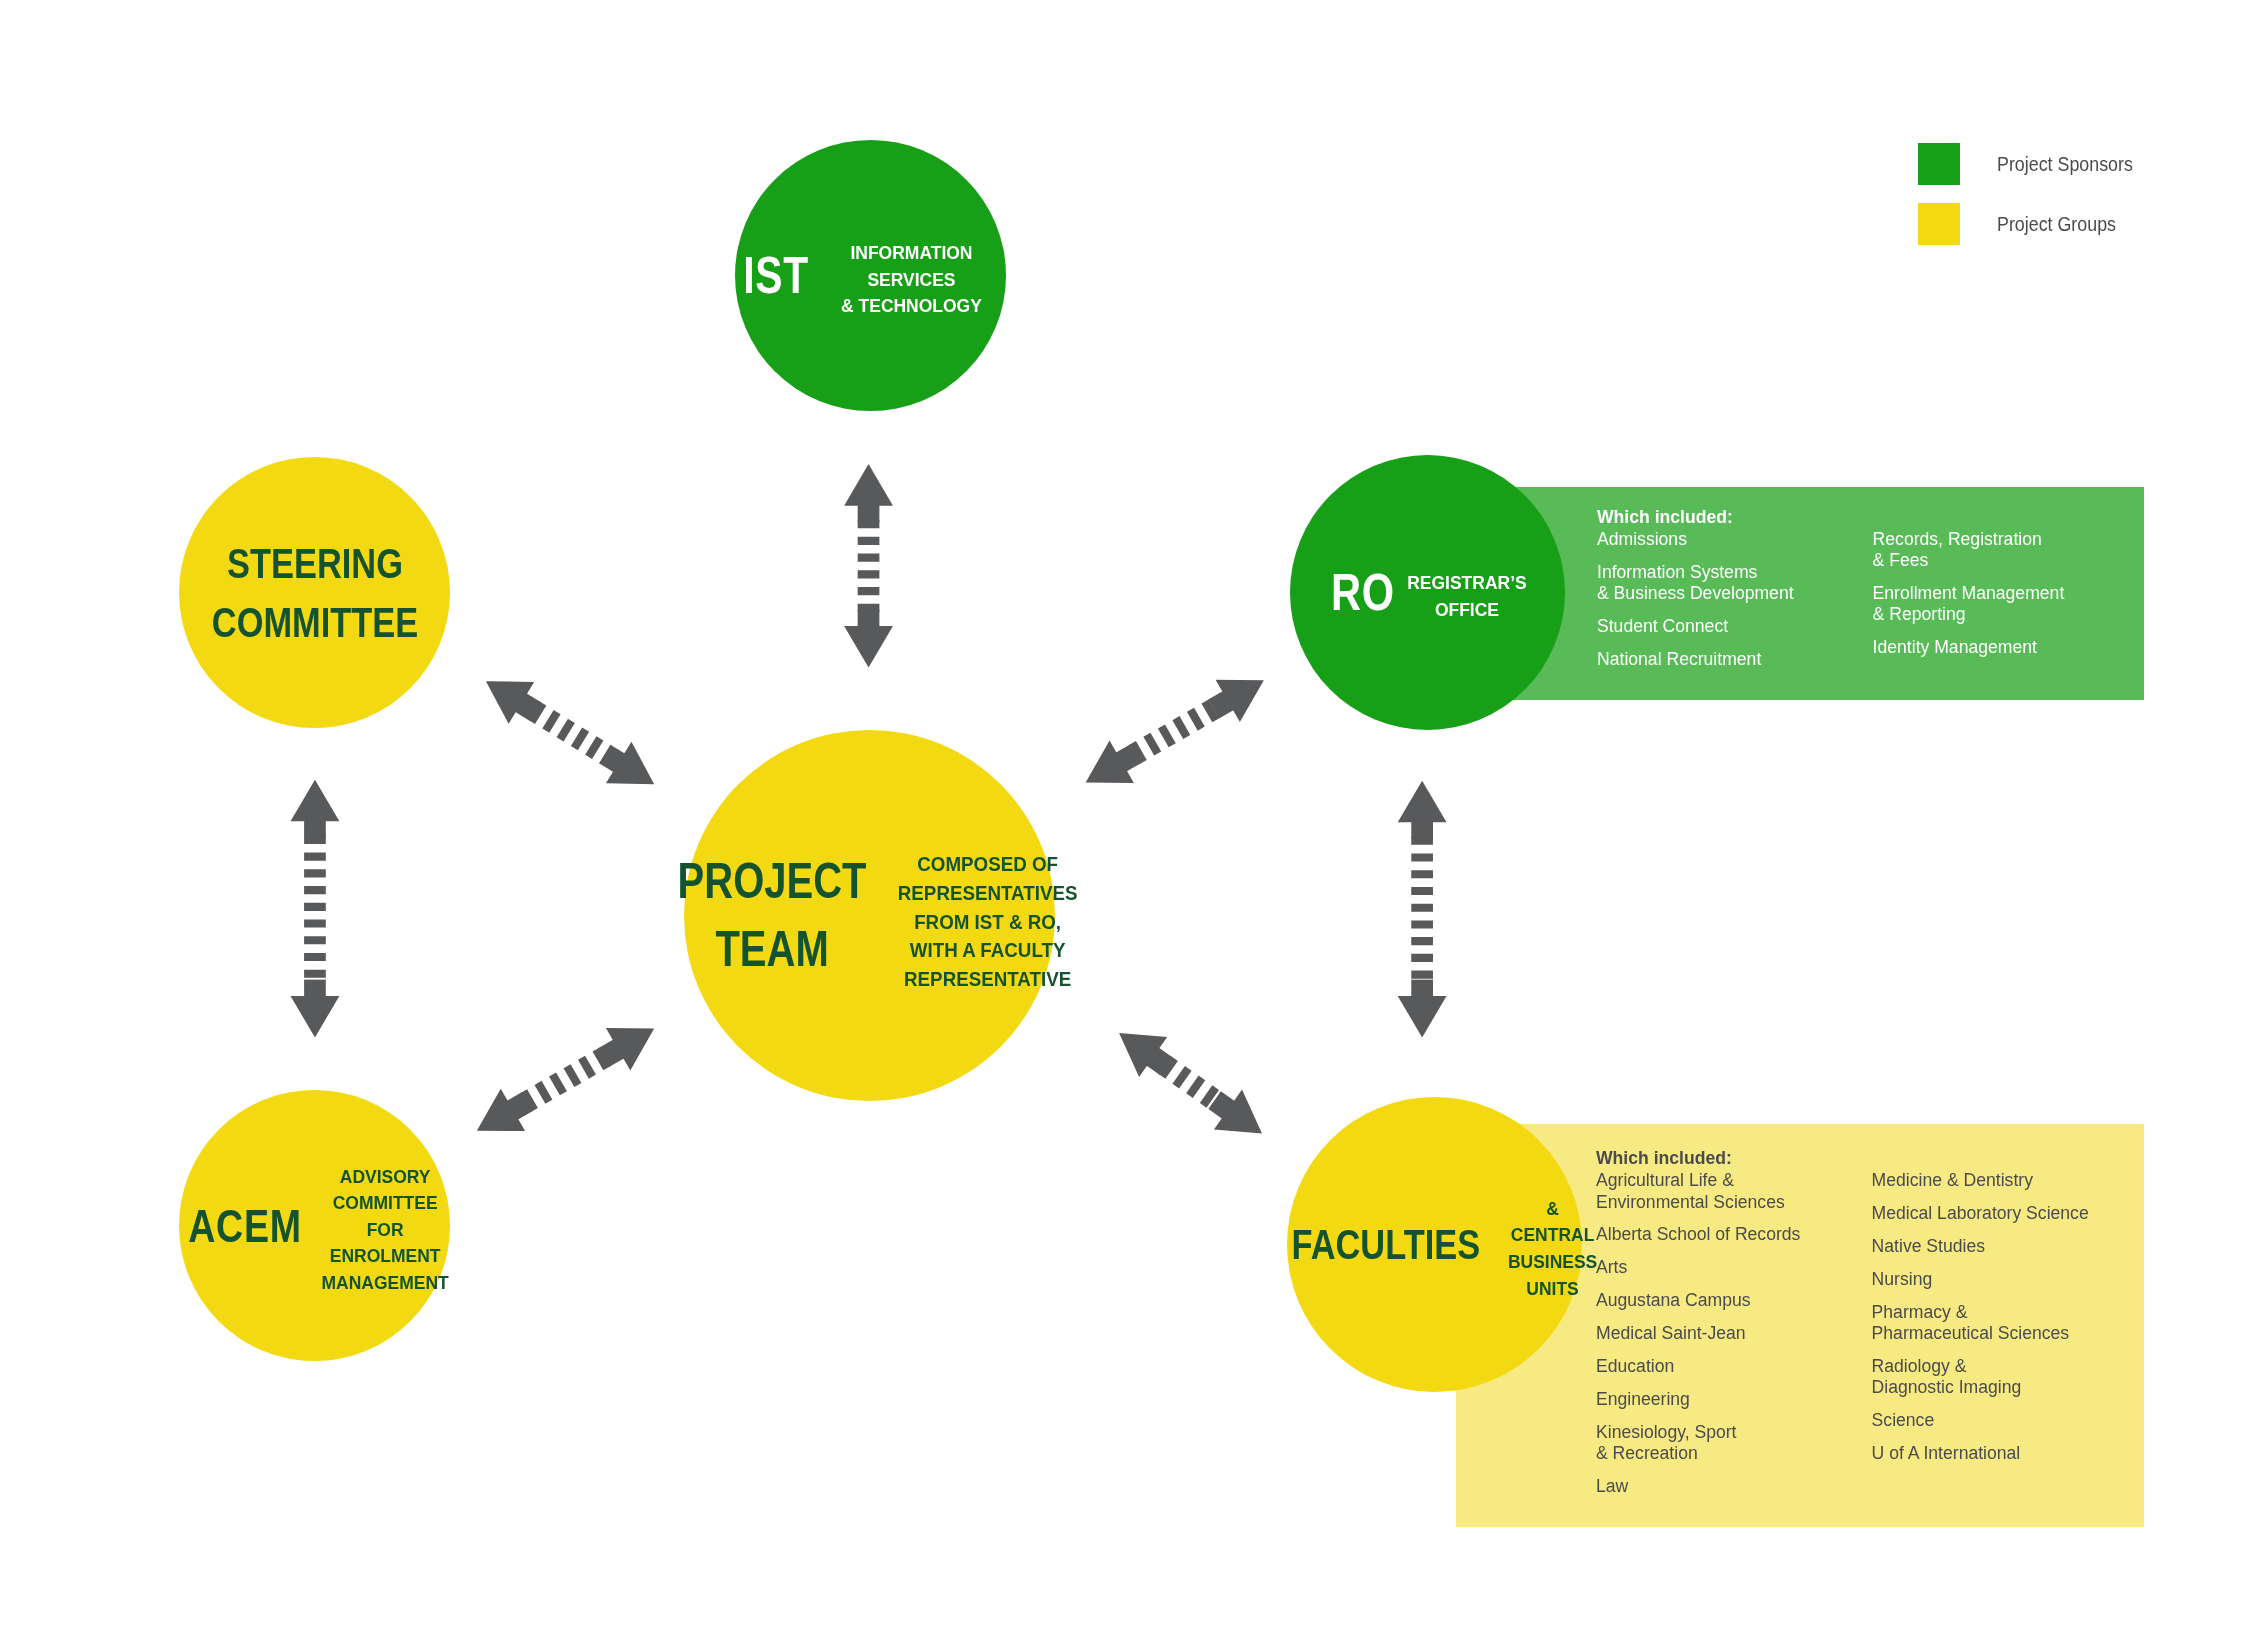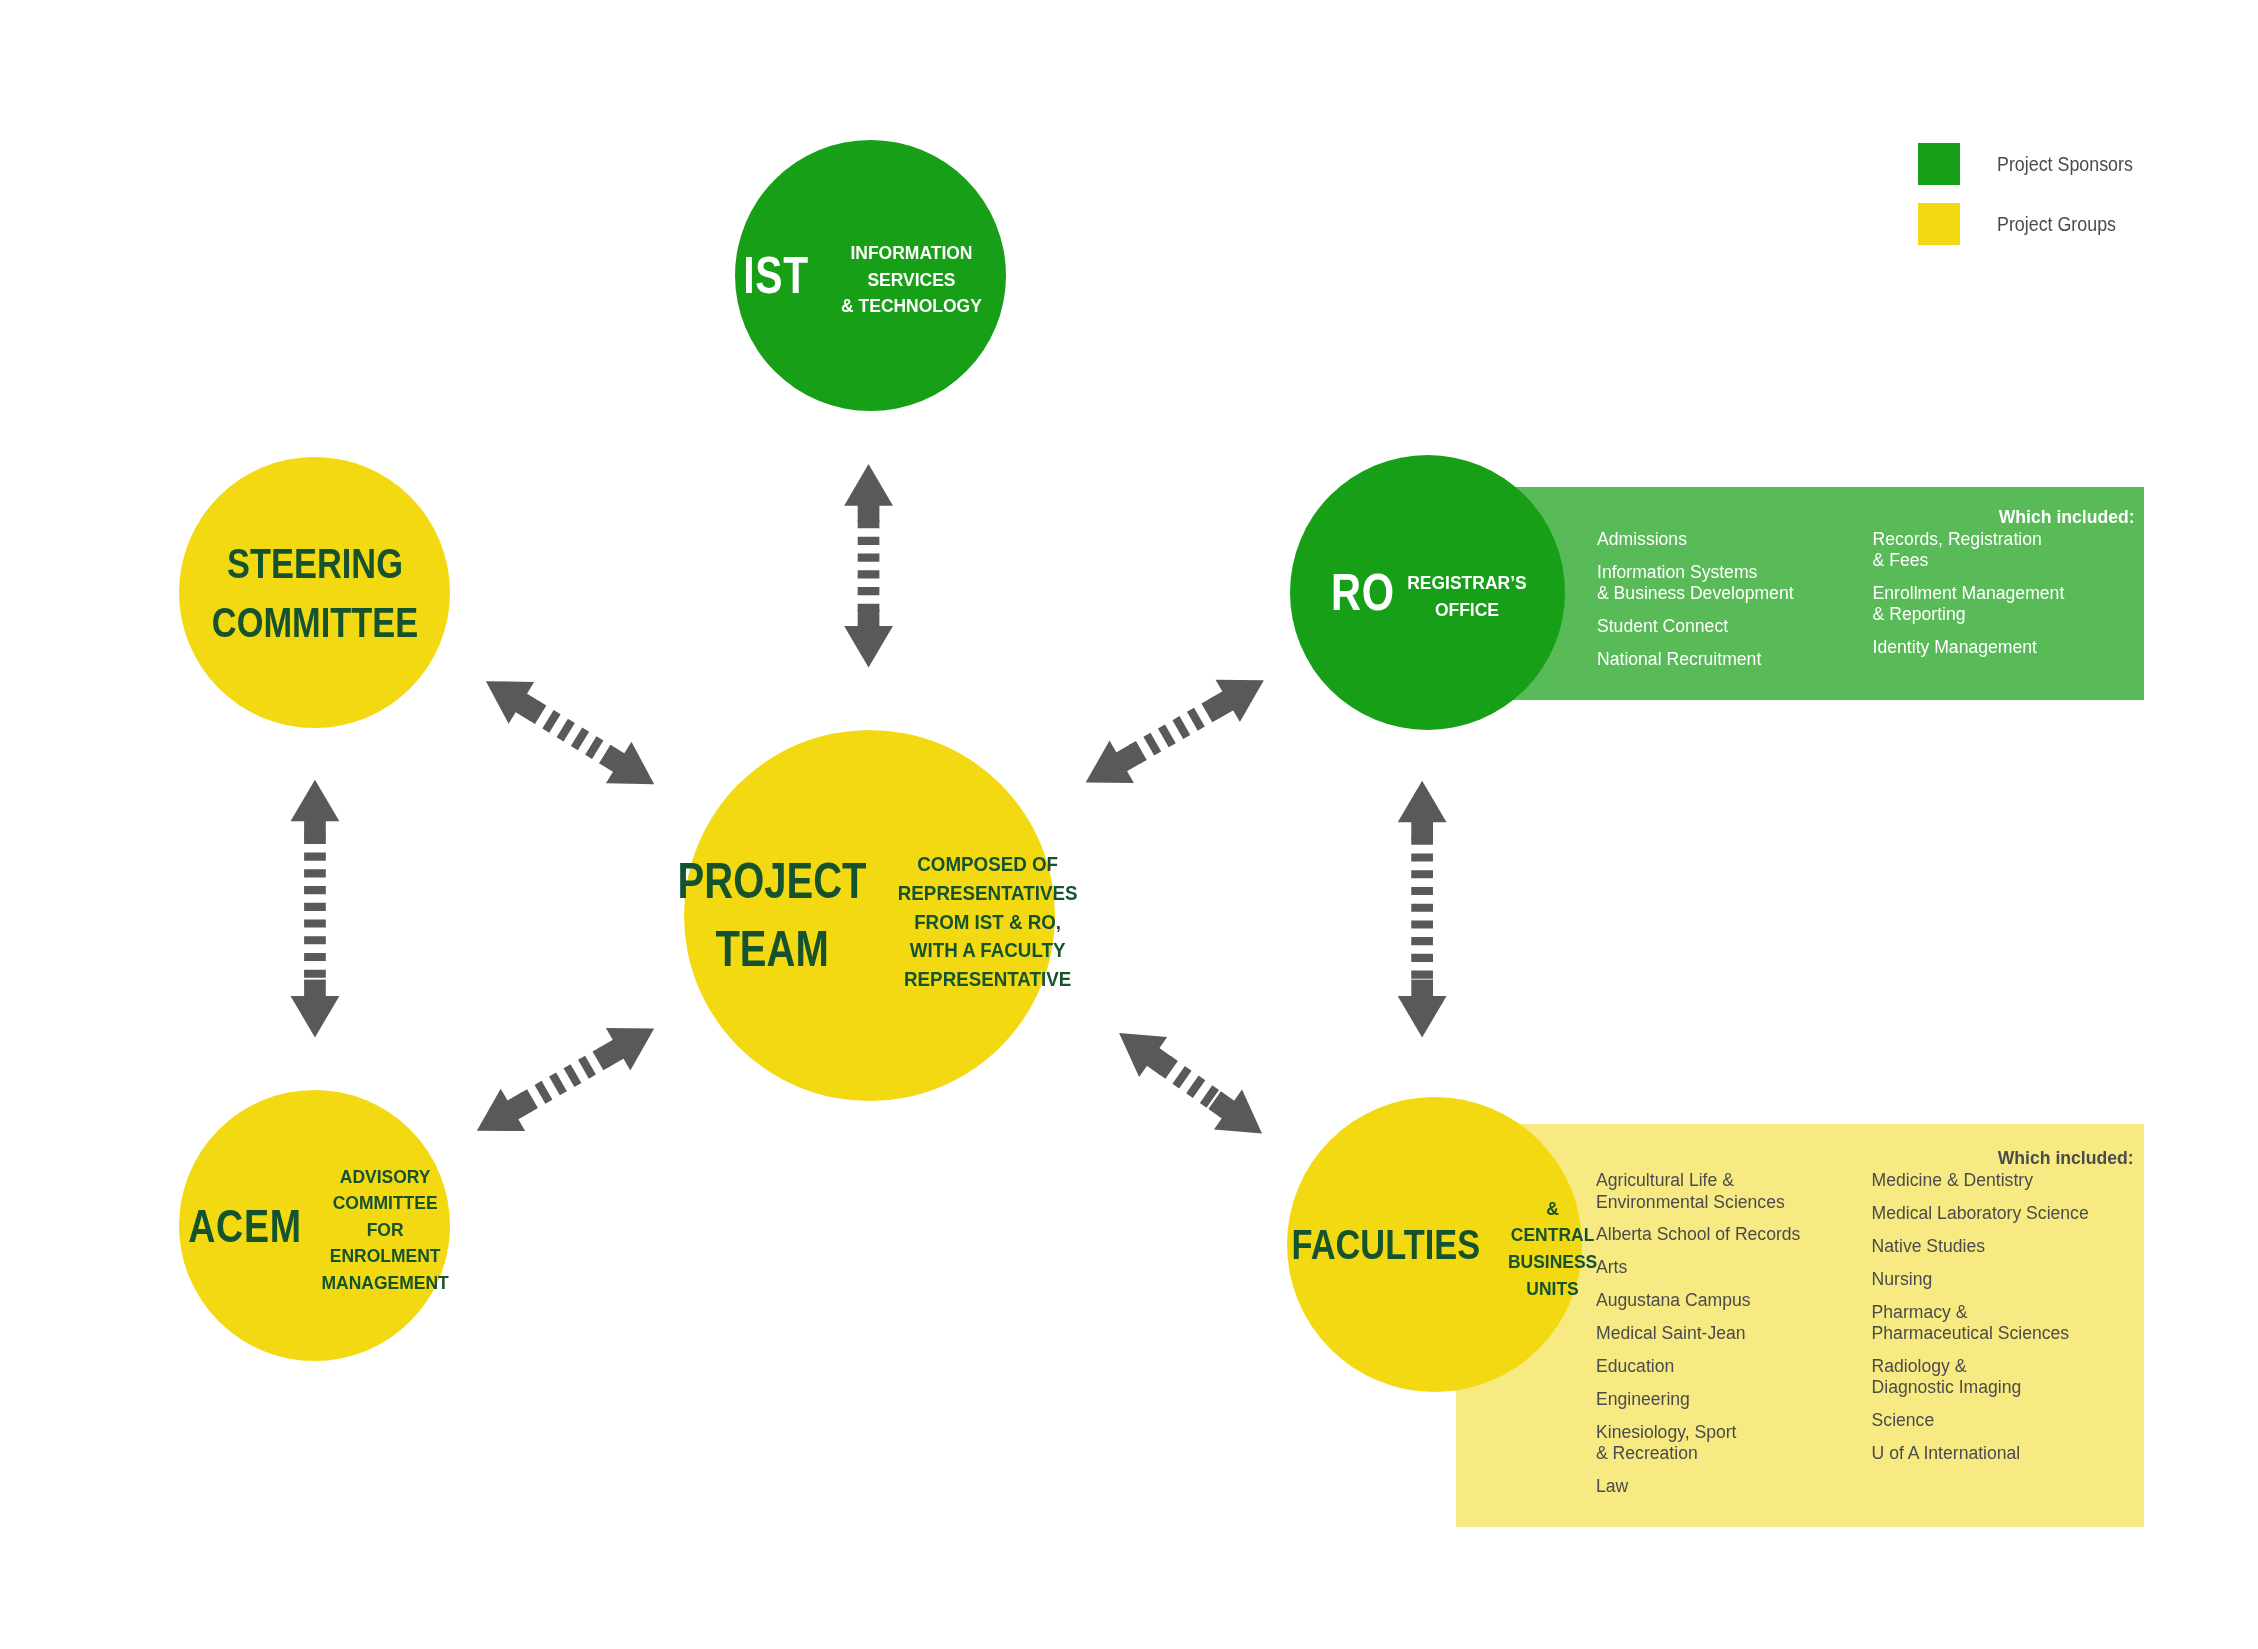--- a/index.html
+++ b/index.html
@@ -30,21 +30,21 @@
   .circle-ro{left:1290px;top:455px;width:275px;height:275px;}
   .circle-pt{left:684px;top:730px;width:371px;height:371px;}
   .circle-acem{left:179px;top:1090px;width:271px;height:271px;}
   .circle-fac{left:1287px;top:1097px;width:295px;height:295px;}
   
   .box{position:absolute;z-index:1;}
   .green-box{left:1502px;top:487px;width:642px;height:213px;background:#58BB58;color:#ffffff;}
   .yellow-box{left:1456px;top:1124px;width:688px;height:403px;background:#F8EA82;color:#4A4B4D;}
   .green-box .box-content{position:absolute;left:95px;top:20px;}
   .yellow-box .box-content{position:absolute;left:140px;top:24.4px;}
-  .box-header{font-weight:bold;font-size:17.6px;text-align:right;}
+  .box-header{font-weight:bold;font-size:17.6px;}
   .box-cols{display:flex;gap:13.6px;margin-top:1px;}
   .box-col{width:262px;}
   .list-item{font-size:17.6px;line-height:1.2;margin-bottom:11.8px;white-space:pre-line;}
   
   .legend{position:absolute;left:1918px;top:143px;z-index:3;}
   .legend-row{display:flex;align-items:center;margin-bottom:18px;gap:12px;}
   .legend-swatch{width:42px;height:42px;margin-right:25px;flex:none;}
   .swatch-green{background:#17A017;}
   .swatch-yellow{background:#F3D911;}
   .legend-label{font-size:19.4px;color:#4A4B4D;transform:scaleX(0.92);transform-origin:left center;white-space:nowrap;}

